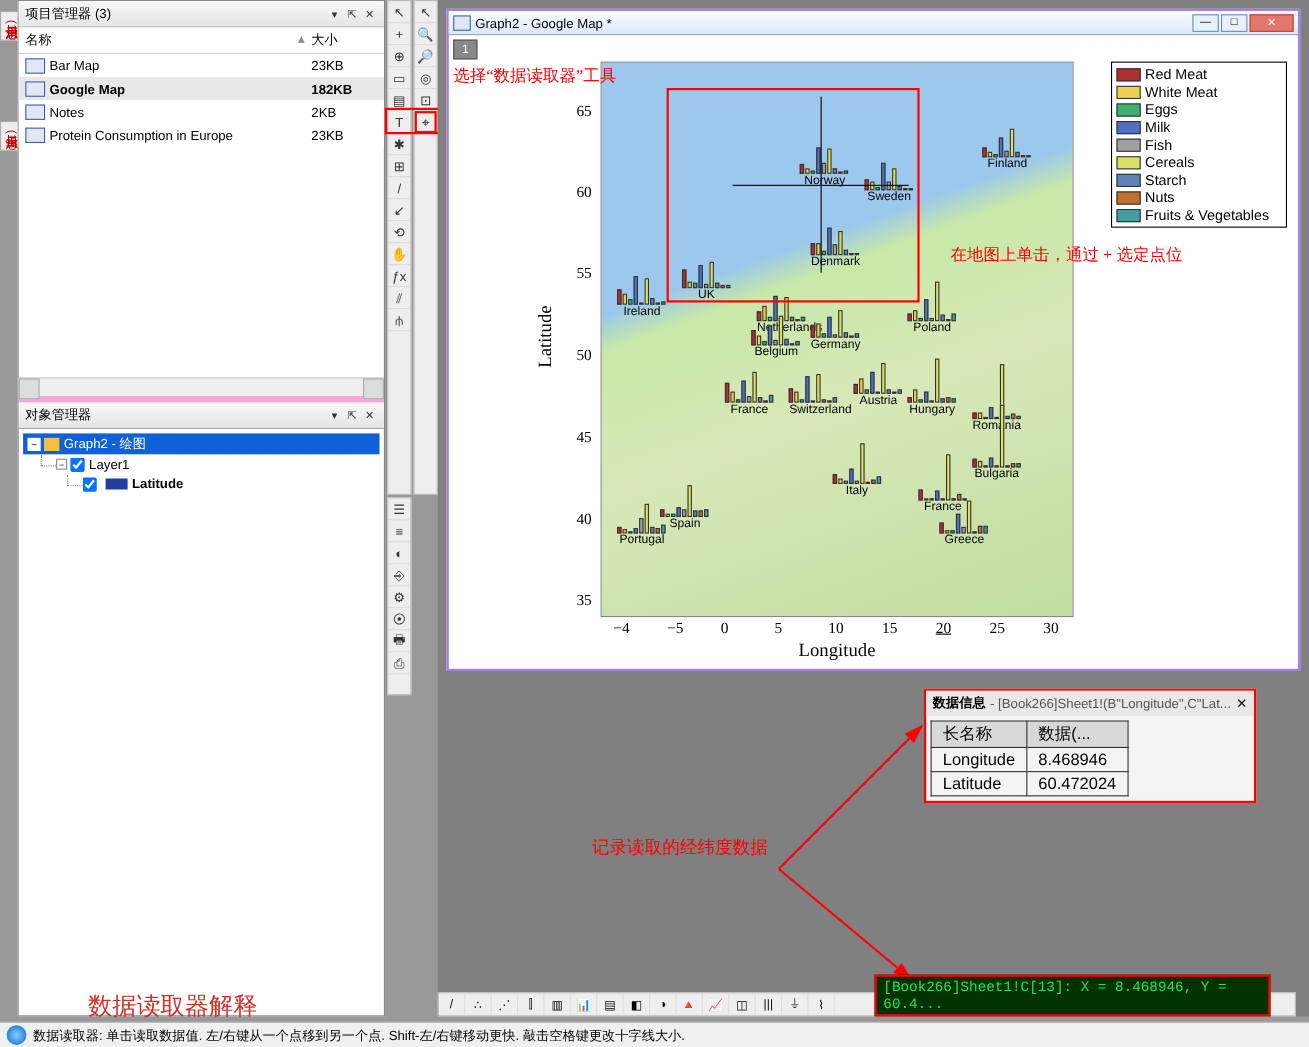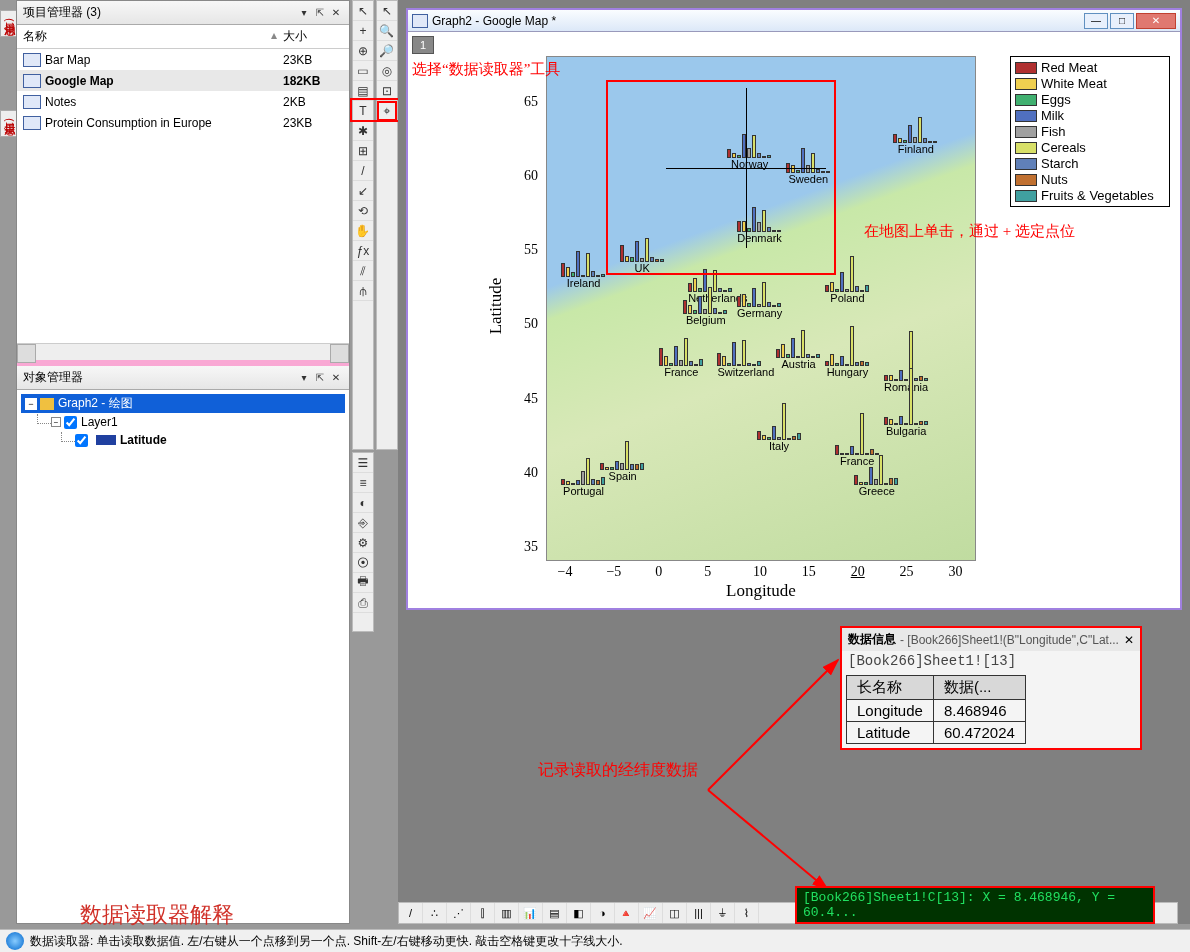--- a/index.html
+++ b/index.html
@@ -590,21 +590,20 @@
     <line x1="310" y1="790" x2="440" y2="660" stroke="red" stroke-width="2" marker-end="url(#ah)"></line>
     <line x1="310" y1="790" x2="430" y2="890" stroke="red" stroke-width="2" marker-end="url(#ah)"></line>
   </svg>
 
   <div class="datainfo" style="left:442px;top:626px;width:302px">
     <div class="di-title">
       <b>数据信息</b>
       <span style="margin-left:4px;color:#555">- [Book266]Sheet1!(B"Longitude",C"Lat...</span>
       <span class="x">✕</span>
     </div>
-    <div class="di-sub">[Book266]Sheet1![13]</div>
     <table>
       <thead>
           <tr>
         <td>长名称</td>
         <td>数据(...</td>
       </tr>
         </thead>
       <tbody id="di-rows">
           <tr>
             <td>Longitude</td>

